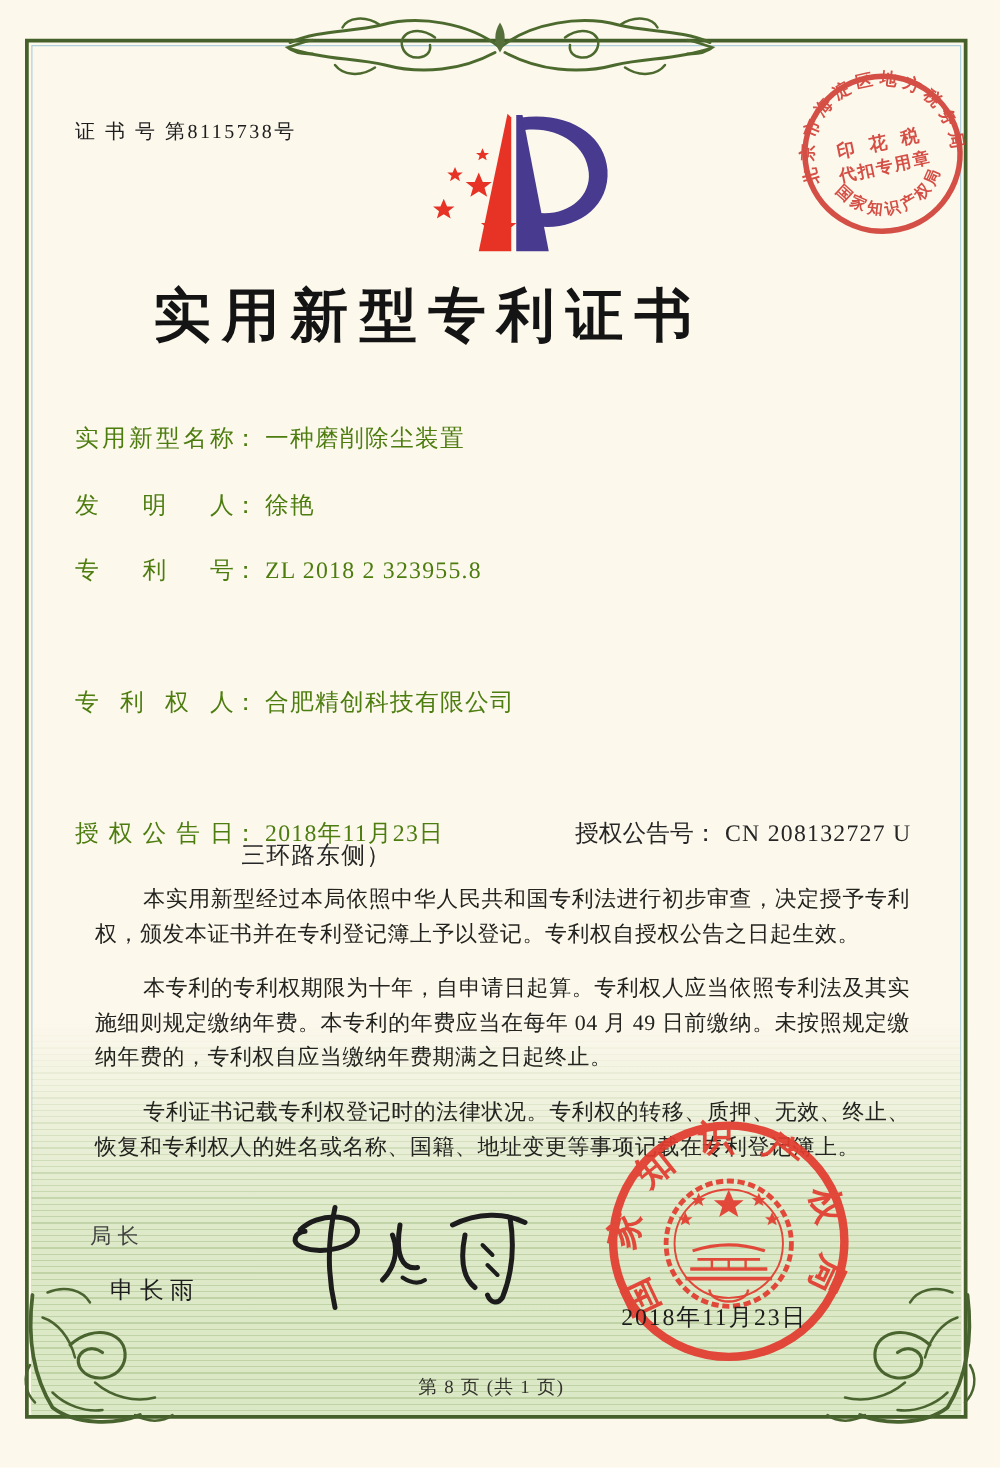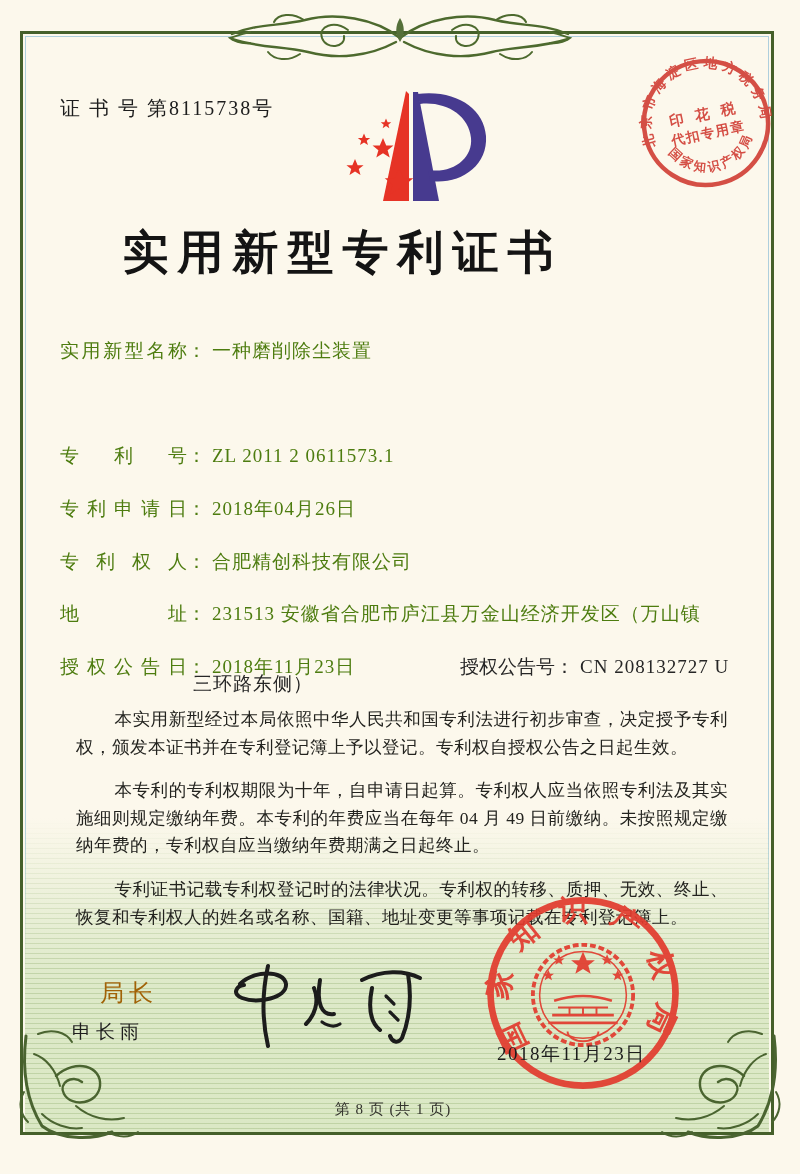--- a/index.html
+++ b/index.html
@@ -29,21 +29,21 @@
   }
   .guilloche::after{
     content:""; position:absolute; left:0; top:0; right:0; bottom:0;
     background:repeating-linear-gradient(to bottom,
       rgba(128,162,92,.30) 0 1px, rgba(0,0,0,0) 1px 5px);
     -webkit-mask:linear-gradient(to bottom, transparent 0, #000 150px);
     mask:linear-gradient(to bottom, transparent 0, #000 150px);
   }
   .cert-no{
     position:absolute; left:60px; top:95px;
-    font-size:20px; letter-spacing:2px; color:#1d1d1d;
+    font-size:16px; letter-spacing:2px; color:#1d1d1d;
   }
   .title{
     position:absolute; left:0; top:222px; width:685px;
     text-align:center; font-size:46px; font-weight:bold;
     letter-spacing:9px; color:#141414;
   }
   .row{position:absolute; left:60px; font-size:19px; color:#4d7c0f; white-space:nowrap;}
   .lbl{
     display:inline-block; width:127px; vertical-align:bottom;
     text-align:justify; text-align-last:justify;
@@ -51,22 +51,22 @@
   .colon{display:inline-block;}
   .val{letter-spacing:1px; padding-left:6px;}
   .addr2{position:absolute; left:193px; top:626px; font-size:19px; letter-spacing:1px;margin-top:45px;}
   .row-right{position:absolute; left:460px; font-size:19px; white-space:nowrap;}
   .paras{
     position:absolute; left:60px; top:690px; width:684px;
     font-size:17.5px; line-height:27.6px; letter-spacing:.5px;
     color:#23231f; text-align:justify;
   }
   .paras p{margin:16px; text-indent:2.2em;}
-  .post-label{position:absolute; left:100px; top:977px; font-size:24px; letter-spacing:5px; color:#a16207;}
-  .post-name{position:absolute; left:72px; top:1019px; font-size:19px; letter-spacing:5px; color:#1d1d1d;}
+  .post-label{position:absolute; left:72px; top:977px; font-size:17px; letter-spacing:5px; color:#404040;}
+  .post-name{position:absolute; left:88px; top:1019px; font-size:19px; letter-spacing:5px; color:#1d1d1d;}
   .seal-date{
     position:absolute; left:497px; top:1041px; font-size:19px;
     letter-spacing:1.5px; color:#1c1c1c;
   }
   .footer{
     position:absolute; left:0; top:1100px; width:786px; text-align:center;
     font-size:15px; color:#33332d; letter-spacing:1px;
   }
   .tax-stamp{position:absolute; left:628px; top:45px; transform:rotate(-12deg);}
   svg{display:block;}
@@ -159,31 +159,28 @@
         <text x="0" y="15" text-anchor="middle" fill="#cf372e" font-size="13.5" letter-spacing="1.5" font-weight="bold">代扣专用章</text>
       </g>
     </svg>
   </div>
 
   <div class="title">实用新型专利证书</div>
 
   <div class="row" style="top:338px;">
     <span class="lbl">实用新型名称</span><span class="colon">：</span><span class="val">一种磨削除尘装置</span>
   </div>
+  <div class="row" style="top:391px;">
+    <span class="lbl">发明人</span><span class="colon">：</span><span class="val">徐艳</span>
+  </div>
   <div class="row" style="top:443px;">
-    <span class="lbl">专利号</span><span class="colon">：</span><span class="val">ZL 2011 2 0611573.1</span>
-  </div>
-  <div class="row" style="top:496px;">
-    <span class="lbl">专利申请日</span><span class="colon">：</span><span class="val">2018年04月26日</span>
+    <span class="lbl">专利号</span><span class="colon">：</span><span class="val">ZL 2018 2 323955.8</span>
   </div>
   <div class="row" style="top:549px;">
     <span class="lbl">专利权人</span><span class="colon">：</span><span class="val">合肥精创科技有限公司</span>
-  </div>
-  <div class="row" style="top:601px;">
-    <span class="lbl">地址</span><span class="colon">：</span><span class="val">231513 安徽省合肥市庐江县万金山经济开发区（万山镇</span>
   </div>
   <div class="addr2">三环路东侧）</div>
   <div class="row" style="top:654px;">
     <span class="lbl">授权公告日</span><span class="colon">：</span><span class="val">2018年11月23日</span>
   </div>
   <div class="row-right" style="top:654px;">
     <span>授权公告号</span><span>：</span><span class="val">CN 208132727 U</span>
   </div>
 
   <div class="paras">

